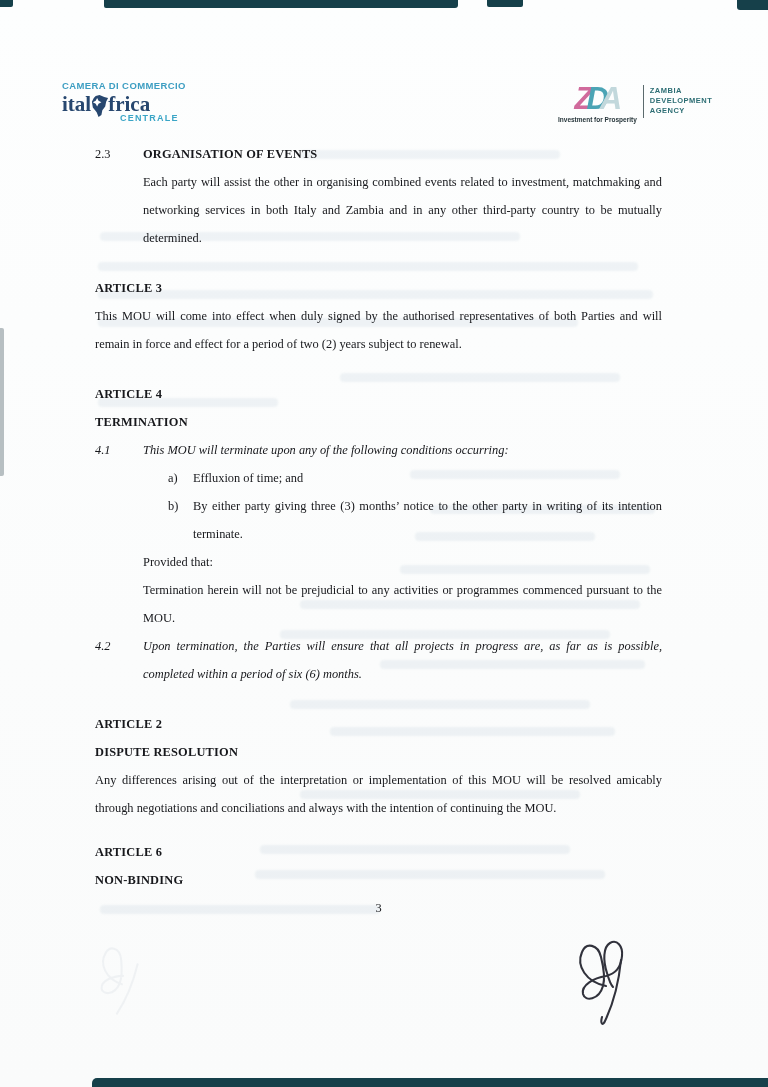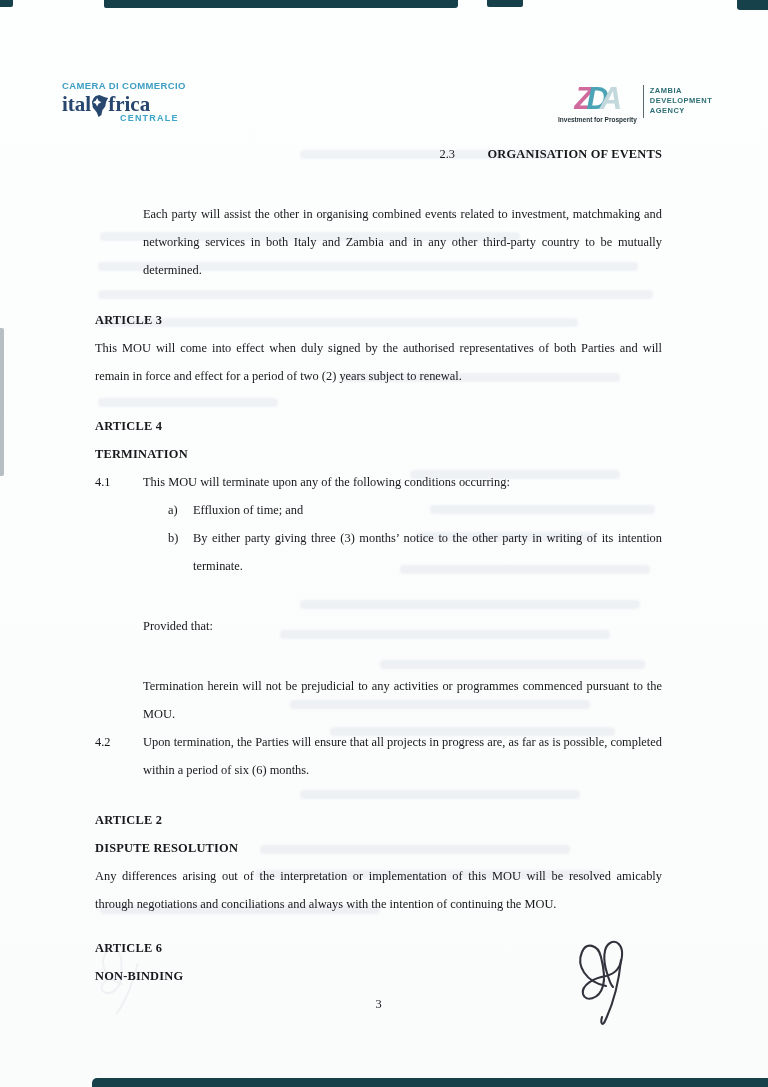--- a/index.html
+++ b/index.html
@@ -33,30 +33,30 @@
   .zl-z{color:#d06a9c;}
   .zl-d{color:#4ba4b5;margin-left:-5px;}
   .zl-a{color:#c2d8dc;margin-left:-7px;}
   .zda-tagline{font-size:6.5px;font-weight:700;color:#26353a;margin-top:2px;white-space:nowrap;}
   .zda-div{width:1px;background:#5b6a6d;height:33px;margin:1px 6px 0 6px;}
   .zda-org{font-size:7.5px;font-weight:700;color:#2d6e74;letter-spacing:.5px;line-height:10px;margin-top:2px;white-space:nowrap;}
 
   
   .content{position:absolute;left:95px;top:140px;width:567px;font-size:12.4px;line-height:28px;
            color:#17181c;text-align:justify;}
-  .numrow{display:flex;justify-content:flex-end;}
+  .numrow{display:flex;}
   .numrow .num{flex:0 0 48px;}
   .numrow .ttl{font-weight:700;letter-spacing:.2px;}
-  .indent{margin-left:48px;margin-top:32px;}
+  .indent{margin-left:48px;}
   .center{font-weight:700;letter-spacing:.2px;}
   .art{margin-top:22px;}
   .li{display:flex;margin-left:73px;}
   .li .lbl{flex:0 0 25px;}
   .li .txt{flex:1;text-align:justify;}
-  .clause{display:flex;}
+  .clause{display:flex;font-style:italic;}
   .clause .num{flex:0 0 48px;}
   .clause .txt{flex:1;text-align:justify;}
   .pagenum{text-align:center;margin-top:0;}
 
   
   .signature{position:absolute;left:566px;top:928px;width:78px;height:100px;}
   .ghost-sig{position:absolute;left:92px;top:935px;width:60px;height:85px;opacity:.06;transform:rotate(8deg);}
 </style>
 </head>
 <body>

